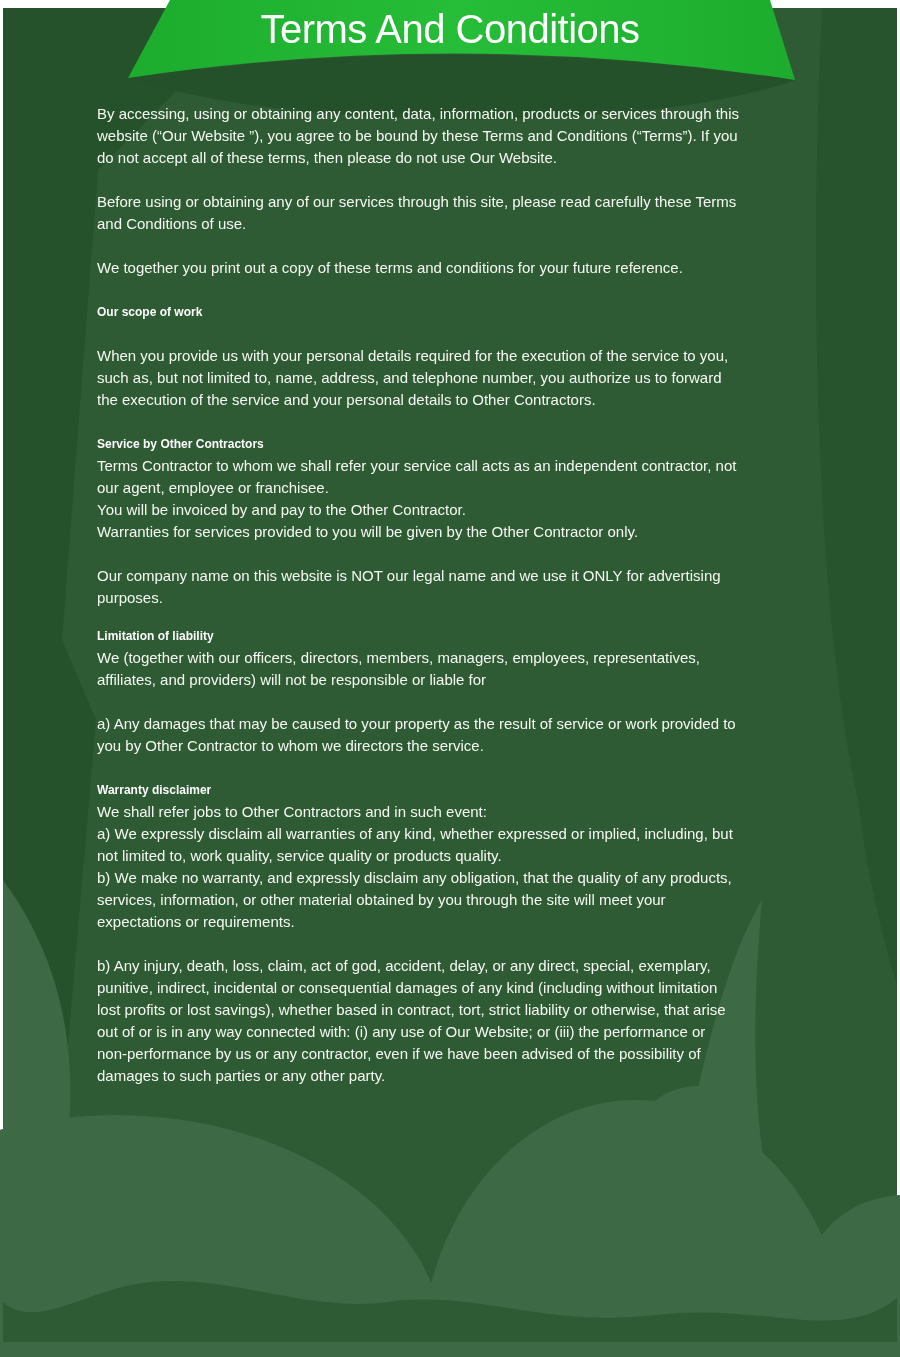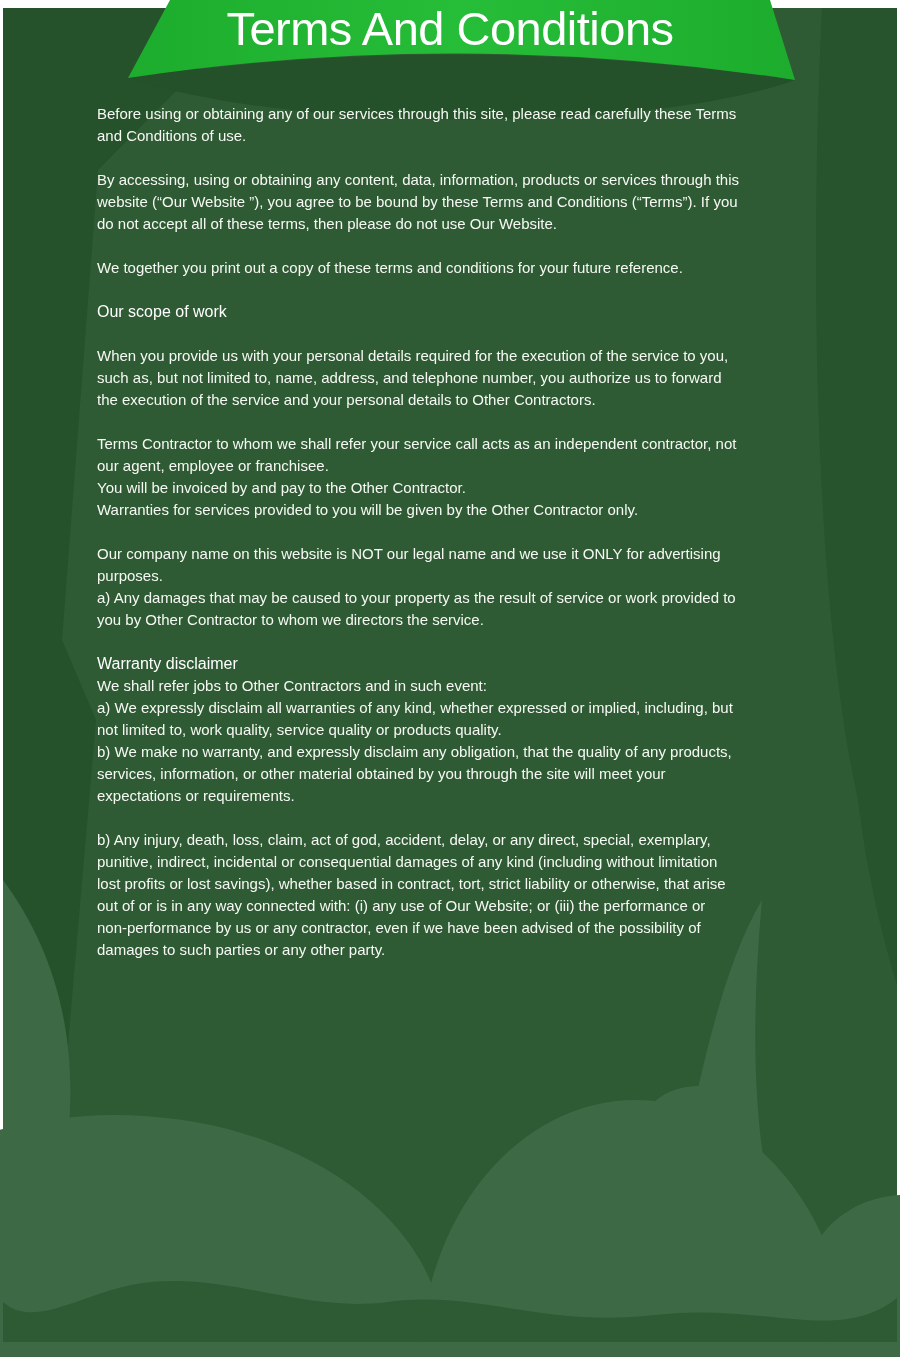--- a/index.html
+++ b/index.html
@@ -8,33 +8,33 @@
     background:#ffffff;
     position:relative;
     overflow:hidden;
     font-family:"Liberation Sans", sans-serif;
   }
   .bg-svg{position:absolute;left:0;top:0;width:900px;height:1357px;display:block;}
   .ribbon-svg{position:absolute;left:0;top:0;width:900px;height:140px;display:block;}
   .page-title{
     position:absolute;left:150px;right:150px;top:7px;
     text-align:center;
-    font-size:47px;line-height:44px;
+    font-size:40px;line-height:44px;
     color:#ffffff;
     letter-spacing:-0.5px;
     font-weight:400;
   }
   .content{
     position:absolute;left:97px;top:103px;width:772px;
     color:#f7f9f4;
     font-size:15px;line-height:22px;
   }
   .section{margin:0 0 22px 0;}
-  .section.tight{margin-bottom:0;}
-  .sec-heading{font-weight:400;font-size:16px;color:#ffffff;white-space:pre;}
+  .section.tight{margin-bottom:16px;}
+  .sec-heading{font-weight:700;font-size:12px;color:#ffffff;white-space:pre;}
   .sec-body{white-space:pre;}
 </style>
 </head>
 <body>
 
 <svg class="bg-svg" viewBox="0 0 900 1357" xmlns="http://www.w3.org/2000/svg" aria-hidden="true">
 
   <rect x="3" y="8" width="894" height="1334" fill="#2e5a34"></rect>
 
   <path d="M3,8 L258,8 L98,170 L62,640 L96,720 L58,1160 L3,1260 Z" fill="#25512b"></path>
@@ -67,56 +67,62 @@
     </linearGradient>
   </defs>
   <path d="M170,0 L770,0 L795,80 Q460,28 128,78 Z" fill="url(#rg)"></path>
 </svg>
 
 <div class="page-title">Terms And Conditions</div>
 
 <div class="content">
 
   <div class="section">
-    <div class="sec-body">Before using or obtaining any of our services through this site, please read carefully these Terms
-and Conditions of use.</div>
+    <div class="sec-body">By accessing, using or obtaining any content, data, information, products or services through this
+website (“Our Website ”), you agree to be bound by these Terms and Conditions (“Terms”). If you
+do not accept all of these terms, then please do not use Our Website.</div>
   </div>
 
   <div class="section">
-    <div class="sec-body">By accessing, using or obtaining any content, data, information, products or services through this
-website (“Our Website ”), you agree to be bound by these Terms and Conditions (“Terms”). If you
-do not accept all of these terms, then please do not use Our Website.</div>
+    <div class="sec-body">Before using or obtaining any of our services through this site, please read carefully these Terms
+and Conditions of use.</div>
   </div>
 
   <div class="section">
     <div class="sec-body">We together you print out a copy of these terms and conditions for your future reference.</div>
   </div>
 
   <div class="section">
     <div class="sec-heading">Our scope of work</div>
   </div>
 
   <div class="section">
     <div class="sec-body">When you provide us with your personal details required for the execution of the service to you,
 such as, but not limited to, name, address, and telephone number, you authorize us to forward
 the execution of the service and your personal details to Other Contractors.</div>
   </div>
 
   <div class="section">
+    <div class="sec-heading">Service by Other Contractors</div>
     <div class="sec-body">Terms Contractor to whom we shall refer your service call acts as an independent contractor, not
 our agent, employee or franchisee.
 You will be invoiced by and pay to the Other Contractor.
 Warranties for services provided to you will be given by the Other Contractor only.</div>
   </div>
 
   <div class="section tight">
     <div class="sec-body">Our company name on this website is NOT our legal name and we use it ONLY for advertising
 purposes.</div>
   </div>
 
+  <div class="section">
+    <div class="sec-heading">Limitation of liability</div>
+    <div class="sec-body">We (together with our officers, directors, members, managers, employees, representatives,
+affiliates, and providers) will not be responsible or liable for</div>
+  </div>
 
   <div class="section">
     <div class="sec-body">a) Any damages that may be caused to your property as the result of service or work provided to
 you by Other Contractor to whom we directors the service.</div>
   </div>
 
   <div class="section">
     <div class="sec-heading">Warranty disclaimer</div>
     <div class="sec-body">We shall refer jobs to Other Contractors and in such event:
 a) We expressly disclaim all warranties of any kind, whether expressed or implied, including, but

